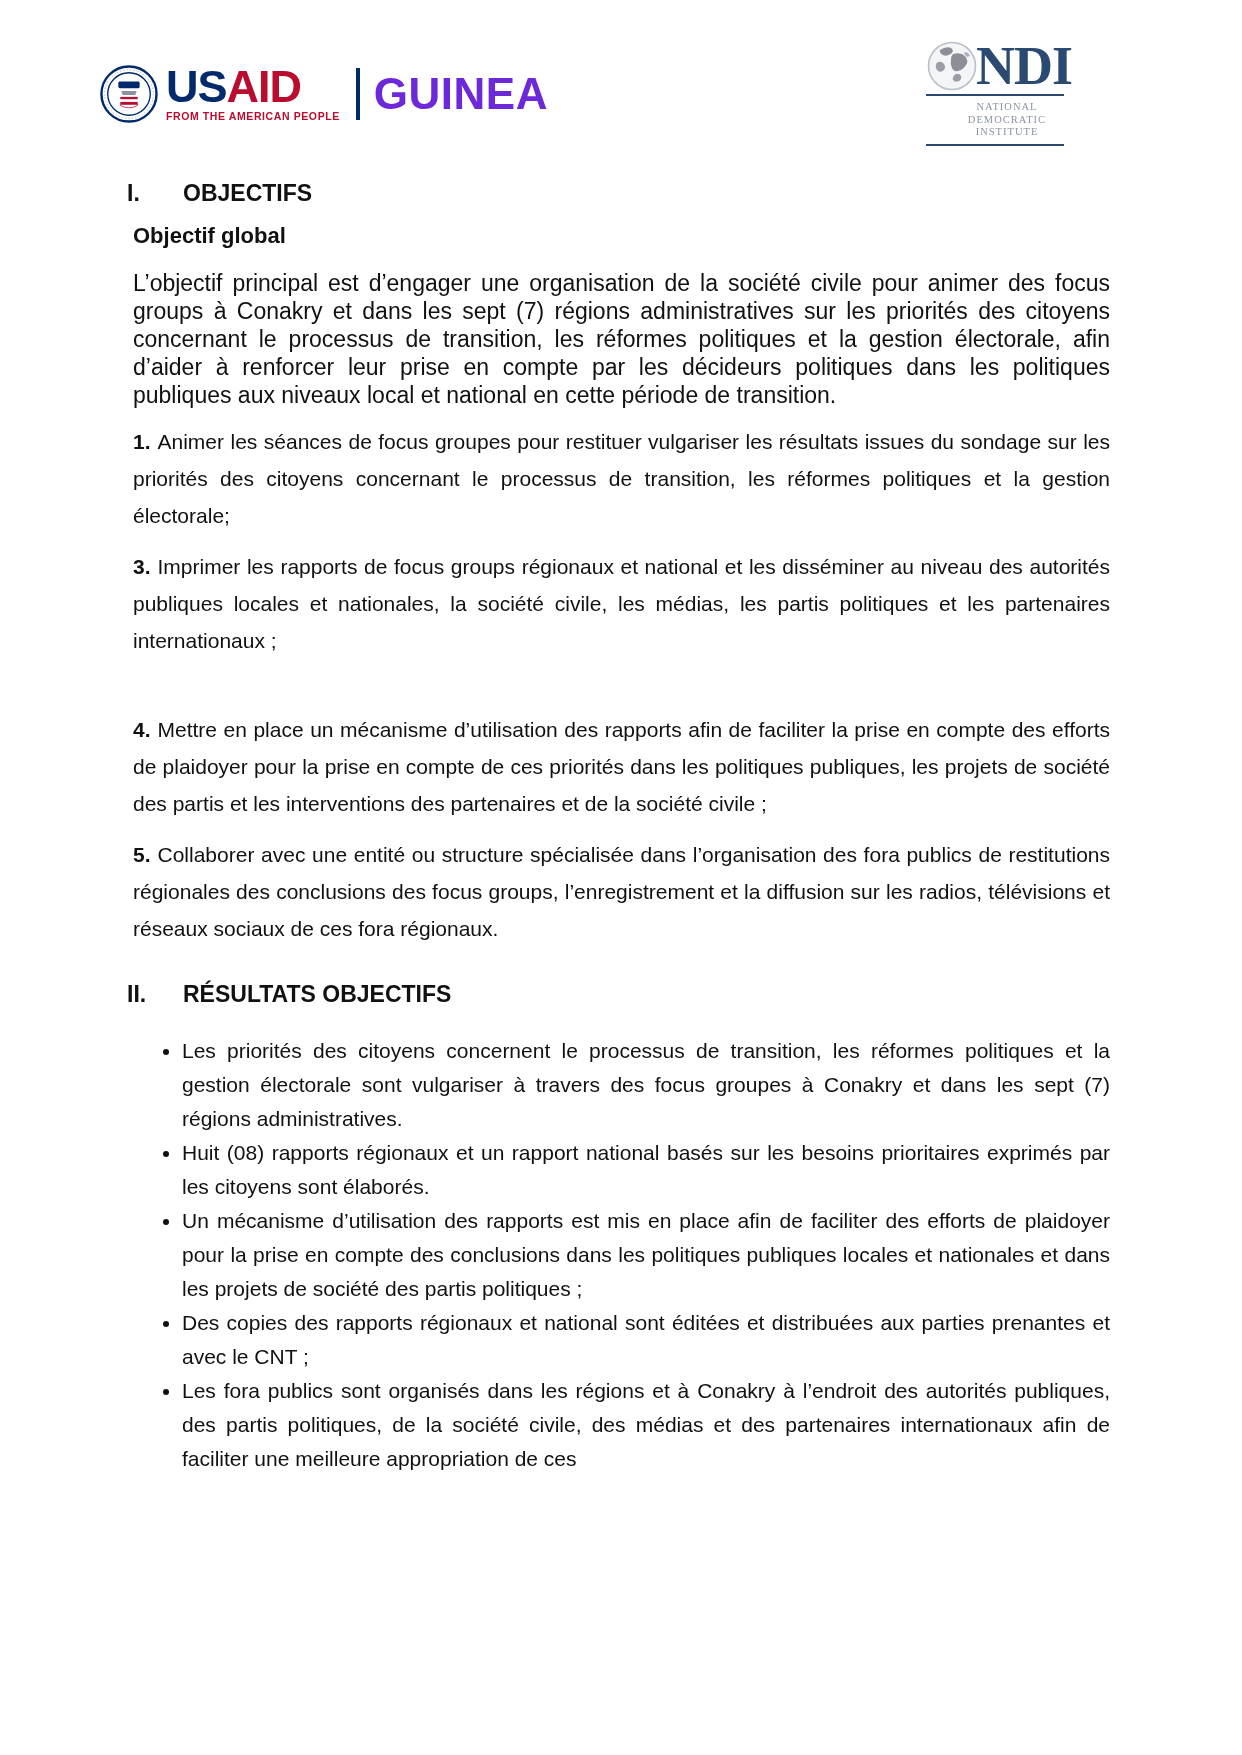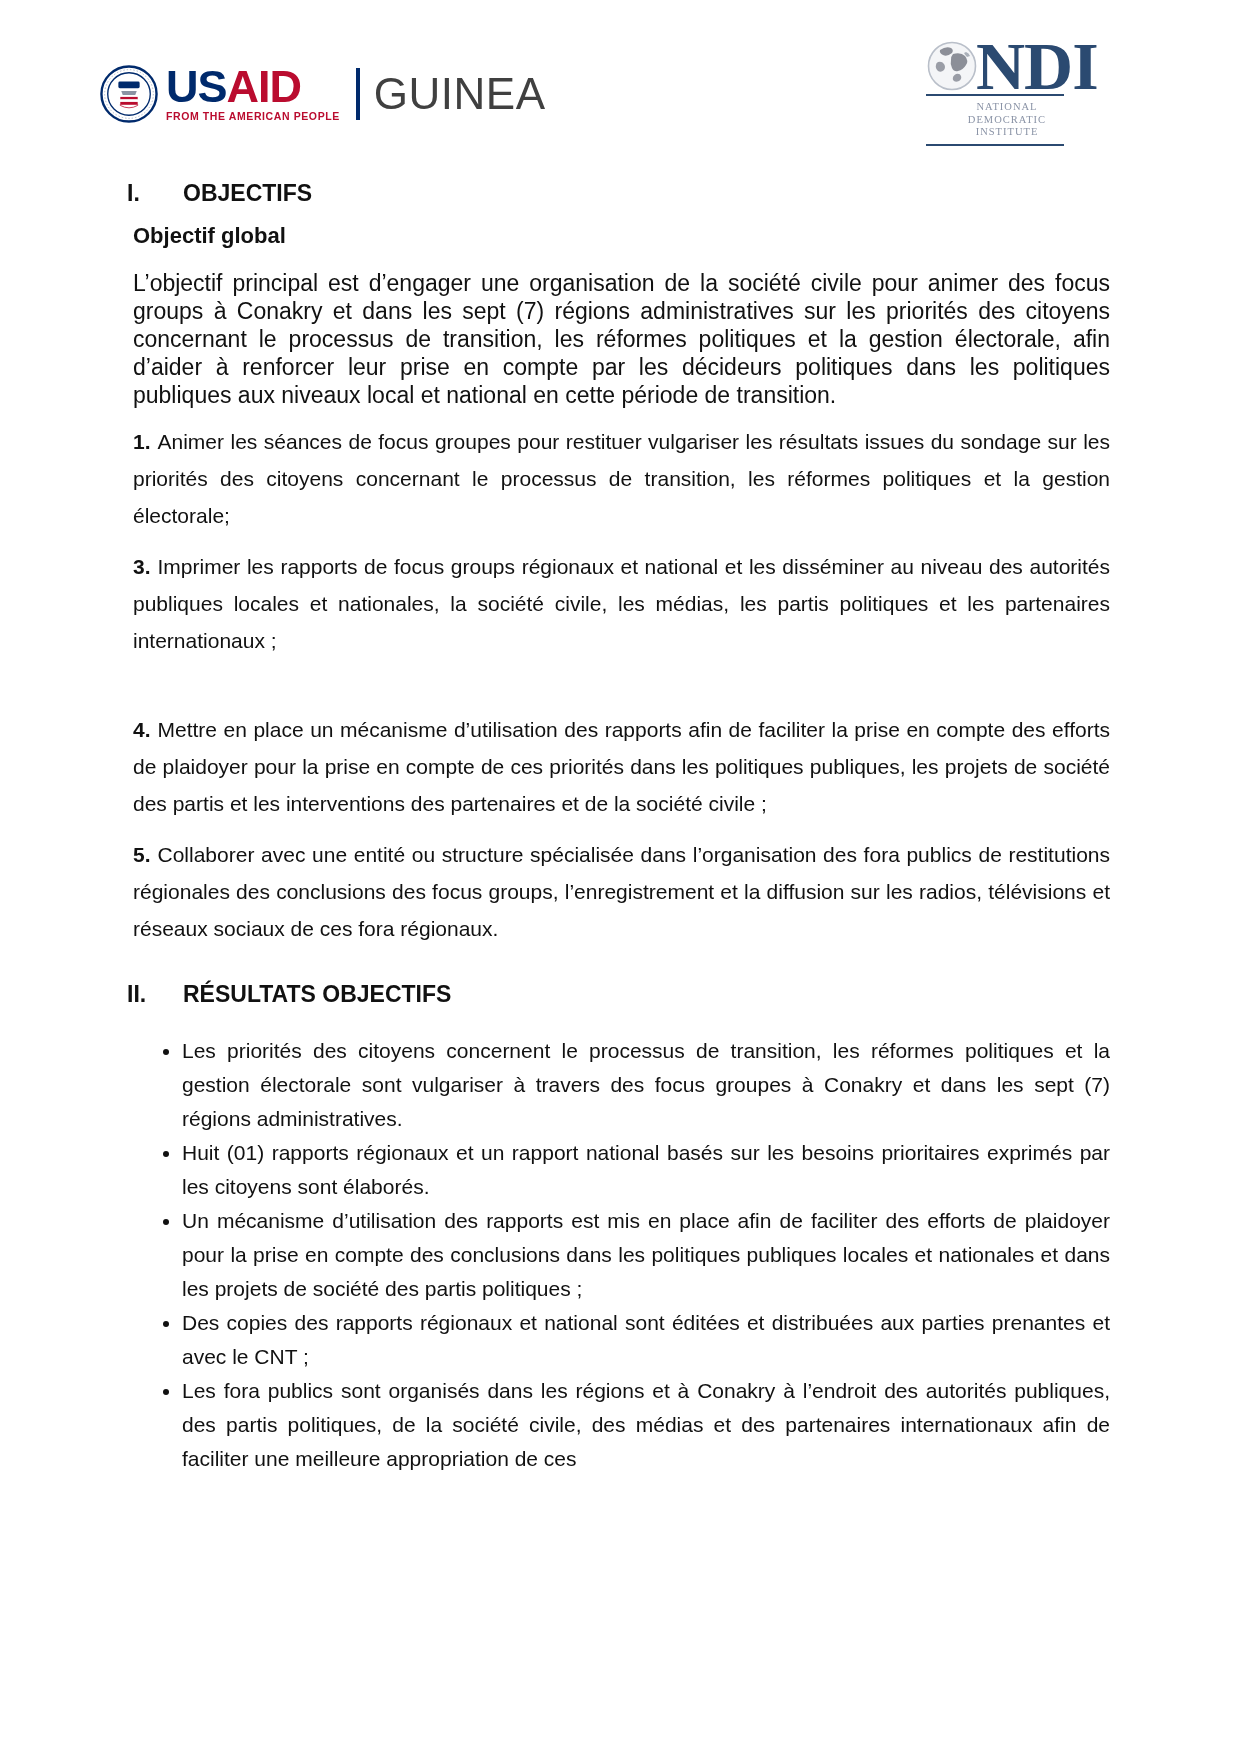--- a/index.html
+++ b/index.html
@@ -22,28 +22,28 @@
     height: 110px;
   }
   .usaid-logo { display: flex; align-items: center; margin-top: 6px; }
   .usaid-seal { width: 58px; height: 58px; display: block; }
   .usaid-textcol { margin-left: 8px; display: flex; flex-direction: column; }
   .usaid-word { font-weight: 700; font-size: 45px; line-height: 42px; letter-spacing: -1px; }
   .usaid-word .us  { color: #002a6c; }
   .usaid-word .aid { color: #ba0c2f; }
   .usaid-tagline { color: #ba0c2f; font-size: 10.5px; font-weight: 700; letter-spacing: 0.6px; margin-top: 2px; }
   .usaid-divider { width: 4px; height: 52px; background: #002a6c; margin: 0 14px 0 16px; }
-  .usaid-guinea { color: #404040; font-weight: 400; font-size: 44px; letter-spacing: 0.5px; line-height: 52px; }
+  .usaid-guinea { color: #6d28d9; font-weight: 700; font-size: 44px; letter-spacing: 0.5px; line-height: 52px; }
 
   .ndi-logo { width: 138px; display: flex; flex-direction: column; align-items: stretch; margin-top: 2px; }
   .ndi-top { display: flex; align-items: center; justify-content: flex-start; height: 56px; }
   .ndi-globe { width: 52px; height: 52px; display: block; flex: 0 0 auto; }
   .ndi-acronym {
     font-family: "Liberation Serif", "DejaVu Serif", serif;
-    font-weight: 600; font-size: 68px; line-height: 52px;
+    font-weight: 600; font-size: 54px; line-height: 52px;
     color: #2b4a71; letter-spacing: -1px; margin-left: -2px;
   }
   .ndi-rule { height: 2px; background: #2b4a71; width: 100%; }
   .ndi-sub {
     text-align: center; padding: 5px 0 5px 24px;
     font-family: "Liberation Serif", "DejaVu Serif", serif;
     font-size: 10.5px; line-height: 12.5px; letter-spacing: 1px;
     color: #8a93a6; text-transform: uppercase;
   }
 
@@ -159,21 +159,21 @@
       <span class="num">5.</span><span class="itxt">Collaborer avec une entité ou structure spécialisée dans l’organisation des fora publics de restitutions régionales des conclusions des focus groups, l’enregistrement et la diffusion sur les radios, télévisions et réseaux sociaux de ces fora régionaux.</span>
     </p>
 
     <div class="sec-head">
       <span class="sec-num">II.</span>
       <span class="sec-title">RÉSULTATS OBJECTIFS</span>
     </div>
 
     <ul class="results-list">
       <li>Les priorités des citoyens concernent le processus de transition, les réformes politiques et la gestion électorale sont vulgariser à travers des focus groupes à Conakry et dans les sept (7) régions administratives.</li>
-      <li>Huit (01) rapports régionaux et un rapport national basés sur les besoins prioritaires exprimés par les citoyens sont élaborés.</li>
+      <li>Huit (08) rapports régionaux et un rapport national basés sur les besoins prioritaires exprimés par les citoyens sont élaborés.</li>
       <li>Un mécanisme d’utilisation des rapports est mis en place afin de faciliter des efforts de plaidoyer pour la prise en compte des conclusions dans les politiques publiques locales et nationales et dans les projets de société des partis politiques ;</li>
       <li>Des copies des rapports régionaux et national sont éditées et distribuées aux parties prenantes et avec le CNT ;</li>
       <li>Les fora publics sont organisés dans les régions et à Conakry à l’endroit des autorités publiques, des partis politiques, de la société civile, des médias et des partenaires internationaux afin de faciliter une meilleure appropriation de ces</li>
     </ul>
 
   </main>
 
 </div>
 
 </body></html>

